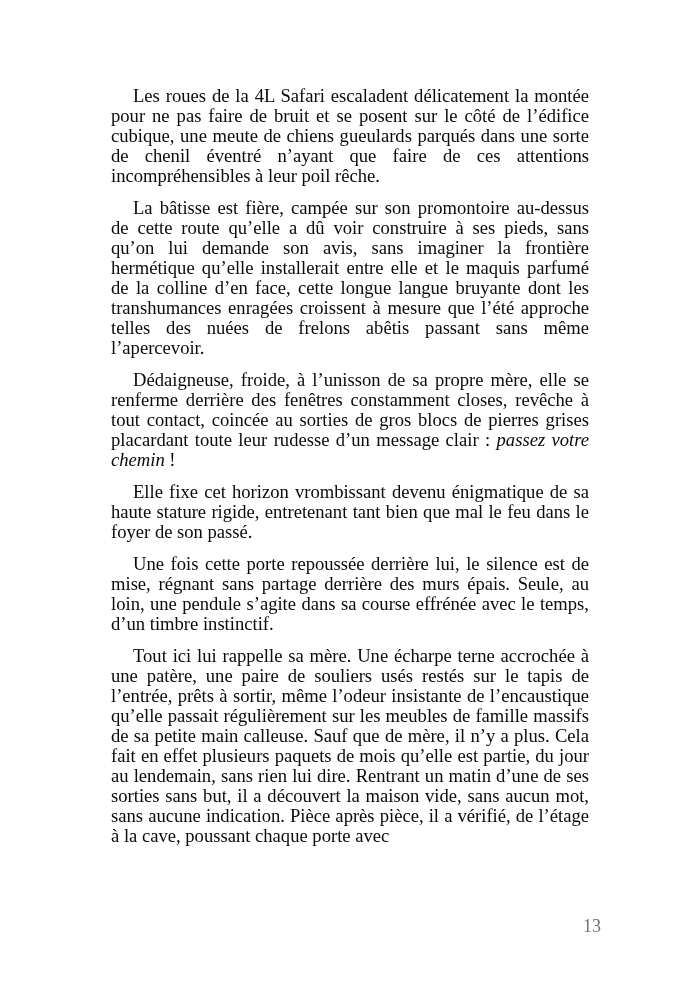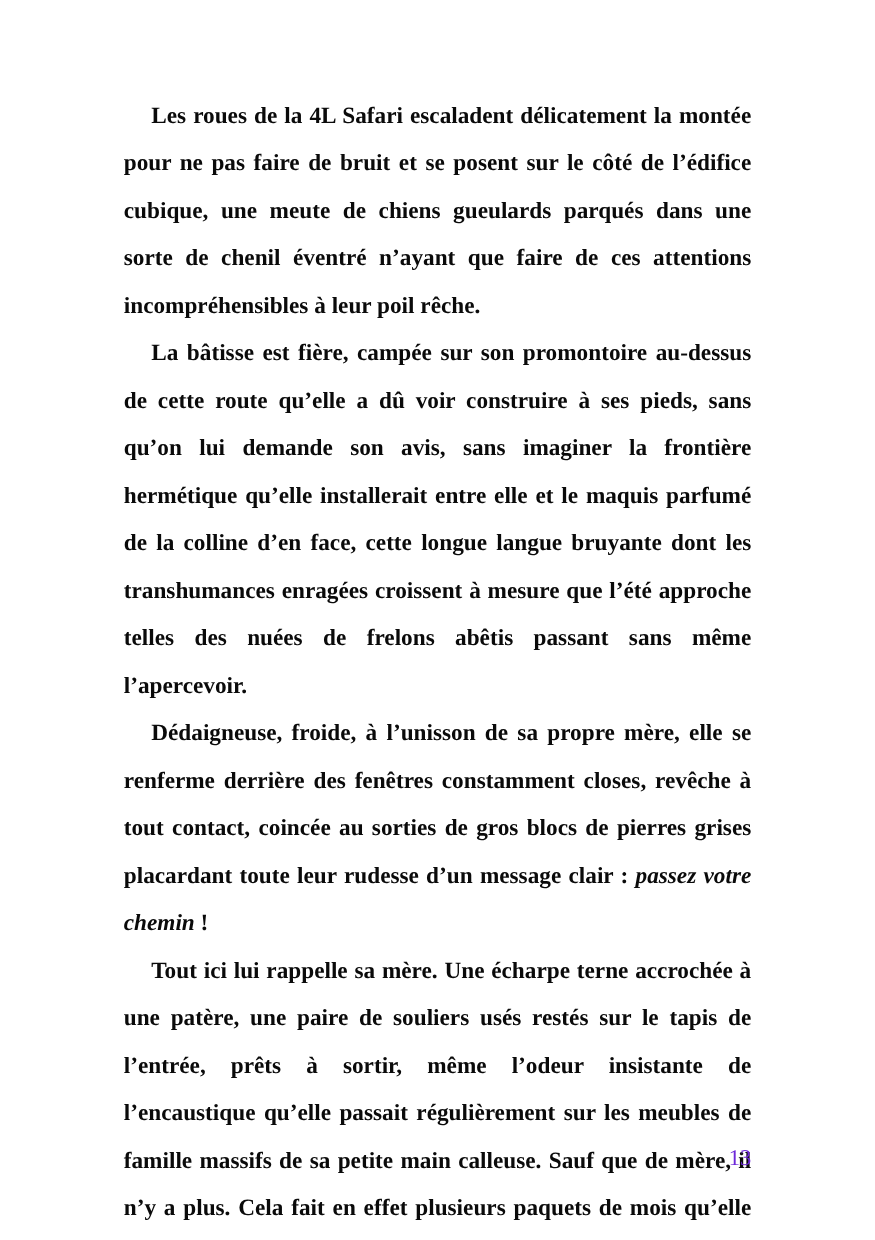--- a/index.html
+++ b/index.html
@@ -23,61 +23,62 @@
     height: 992px;
     background: #ffffff;
   }
   .text-block {
     position: absolute;
     left: 99px;
     top: 74px;
     width: 502px;
   }
   .para {
-    margin: 0;
+    margin: 12px;
     padding: 0;
     text-indent: 22px;
     text-align: justify;
     text-justify: inter-word;
     font-size: 18.6px;
-    line-height: 38px;
+    line-height: 20px;
     color: #0a0a0a;
     hyphens: none;
-    font-weight: bold;
     -webkit-hyphens: none;
   }
   .para .emph {
     font-style: italic;
   }
   .folio {
     position: absolute;
     left: 99px;
     top: 915px;
     width: 502px;
     text-align: right;
     font-size: 18px;
     line-height: 22px;
-    color: #6d28d9;
+    color: #737373;
   }
 </style>
 </head>
 <body>
 
 <div class="page">
 
   <div class="text-block">
 
     <p class="para">Les roues de la 4L Safari escaladent délicatement la montée pour ne pas faire de bruit et se posent sur le côté de l’édifice cubique, une meute de chiens gueulards parqués dans une sorte de chenil éventré n’ayant que faire de ces attentions incompréhensibles à leur poil rêche.</p>
 
     <p class="para">La bâtisse est fière, campée sur son promontoire au-dessus de cette route qu’elle a dû voir construire à ses pieds, sans qu’on lui demande son avis, sans imaginer la frontière hermétique qu’elle installerait entre elle et le maquis parfumé de la colline d’en face, cette longue langue bruyante dont les transhumances enragées croissent à mesure que l’été approche telles des nuées de frelons abêtis passant sans même l’apercevoir.</p>
 
     <p class="para"><span>Dédaigneuse, froide, à l’unisson de sa propre mère, elle se renferme derrière des fenêtres constamment closes, revêche à tout contact, coincée au sorties de gros blocs de pierres grises placardant toute leur rudesse d’un message clair : </span><span class="emph">passez votre chemin</span><span> !</span></p>
 
+    <p class="para">Elle fixe cet horizon vrombissant devenu énigmatique de sa haute stature rigide, entretenant tant bien que mal le feu dans le foyer de son passé.</p>
 
 
+    <p class="para">Une fois cette porte repoussée derrière lui, le silence est de mise, régnant sans partage derrière des murs épais. Seule, au loin, une pendule s’agite dans sa course effrénée avec le temps, d’un timbre instinctif.</p>
 
     <p class="para">Tout ici lui rappelle sa mère. Une écharpe terne accrochée à une patère, une paire de souliers usés restés sur le tapis de l’entrée, prêts à sortir, même l’odeur insistante de l’encaustique qu’elle passait régulièrement sur les meubles de famille massifs de sa petite main calleuse. Sauf que de mère, il n’y a plus. Cela fait en effet plusieurs paquets de mois qu’elle est partie, du jour au lendemain, sans rien lui dire. Rentrant un matin d’une de ses sorties sans but, il a découvert la maison vide, sans aucun mot, sans aucune indication. Pièce après pièce, il a vérifié, de l’étage à la cave, poussant chaque porte avec</p>
 
   </div>
 
   <div class="folio">13</div>
 
 </div>
 
 </body></html>

